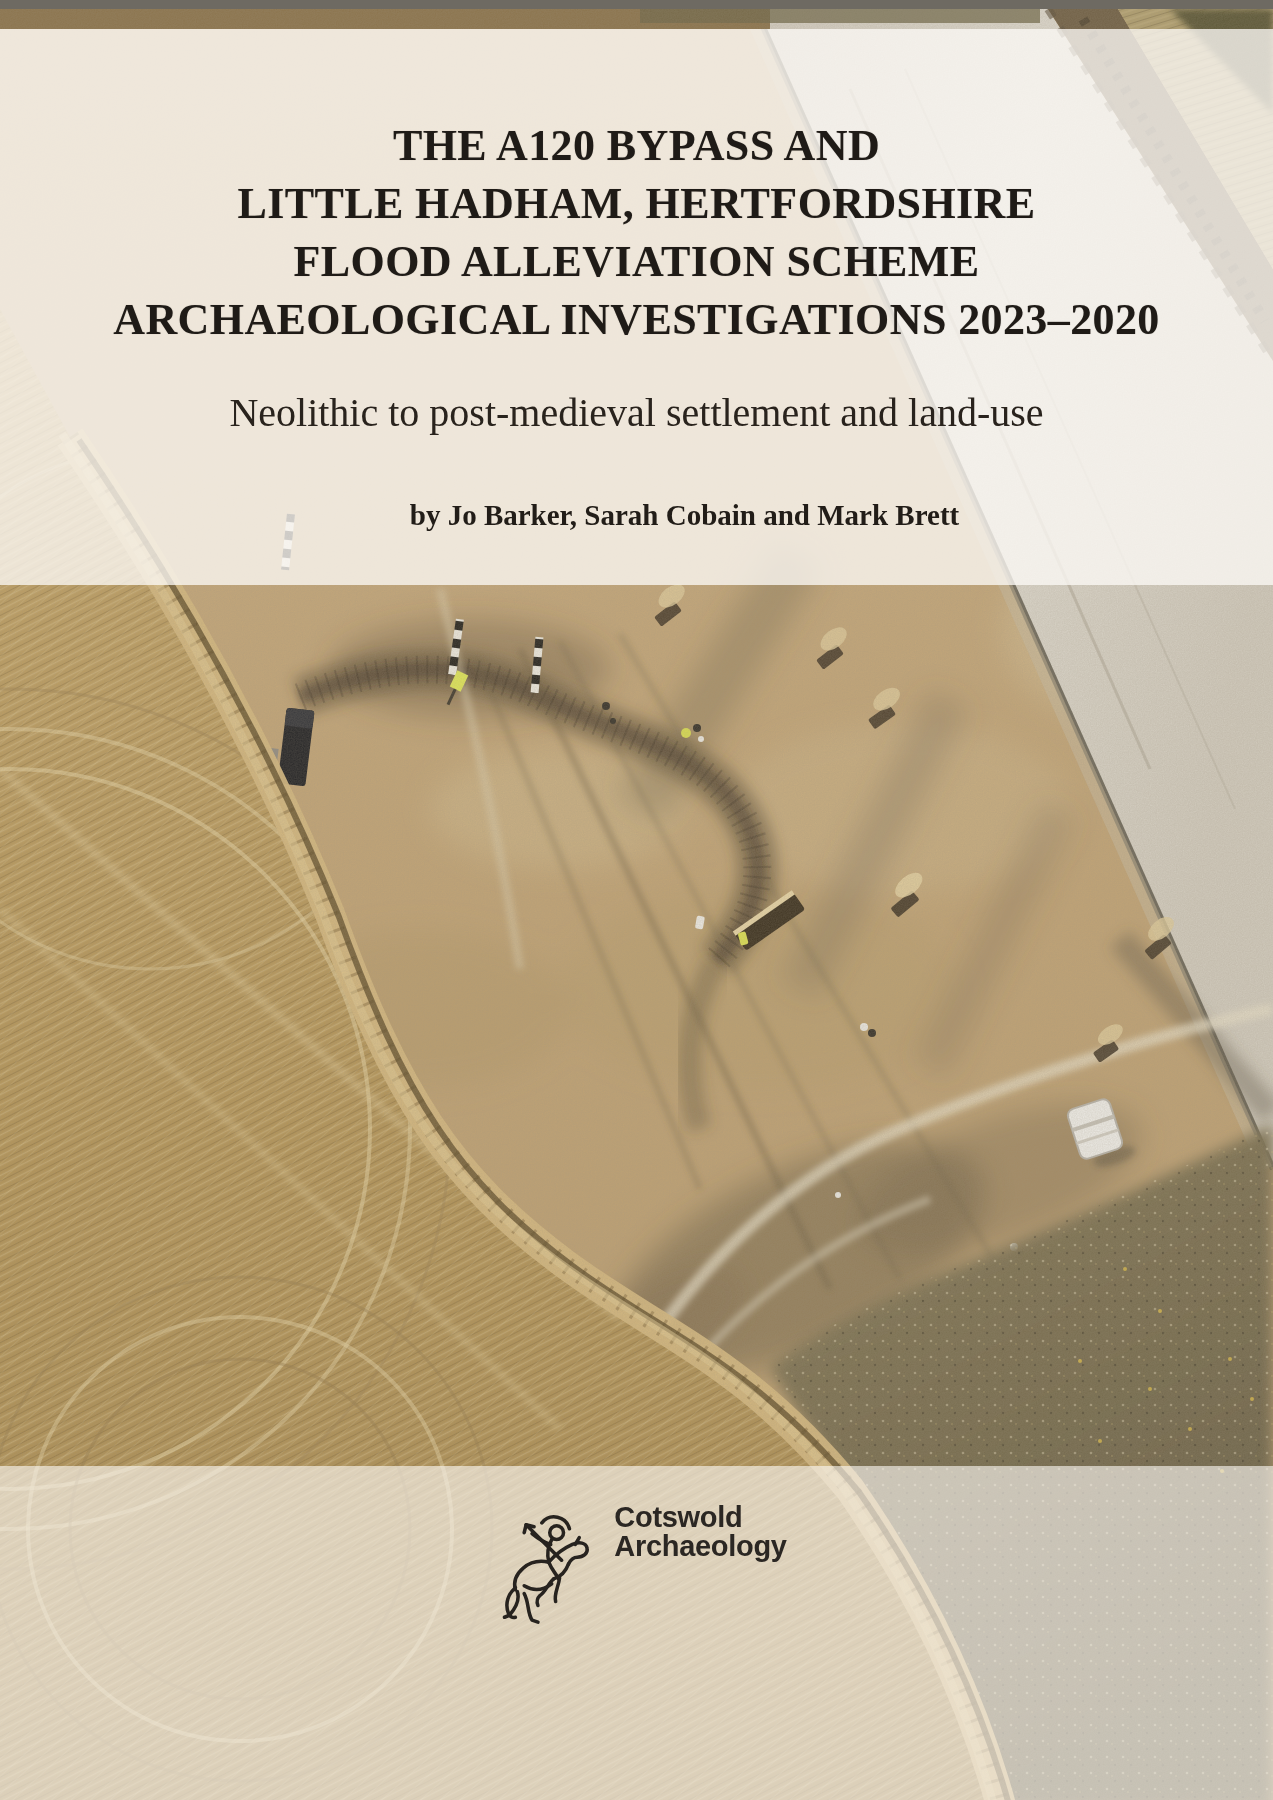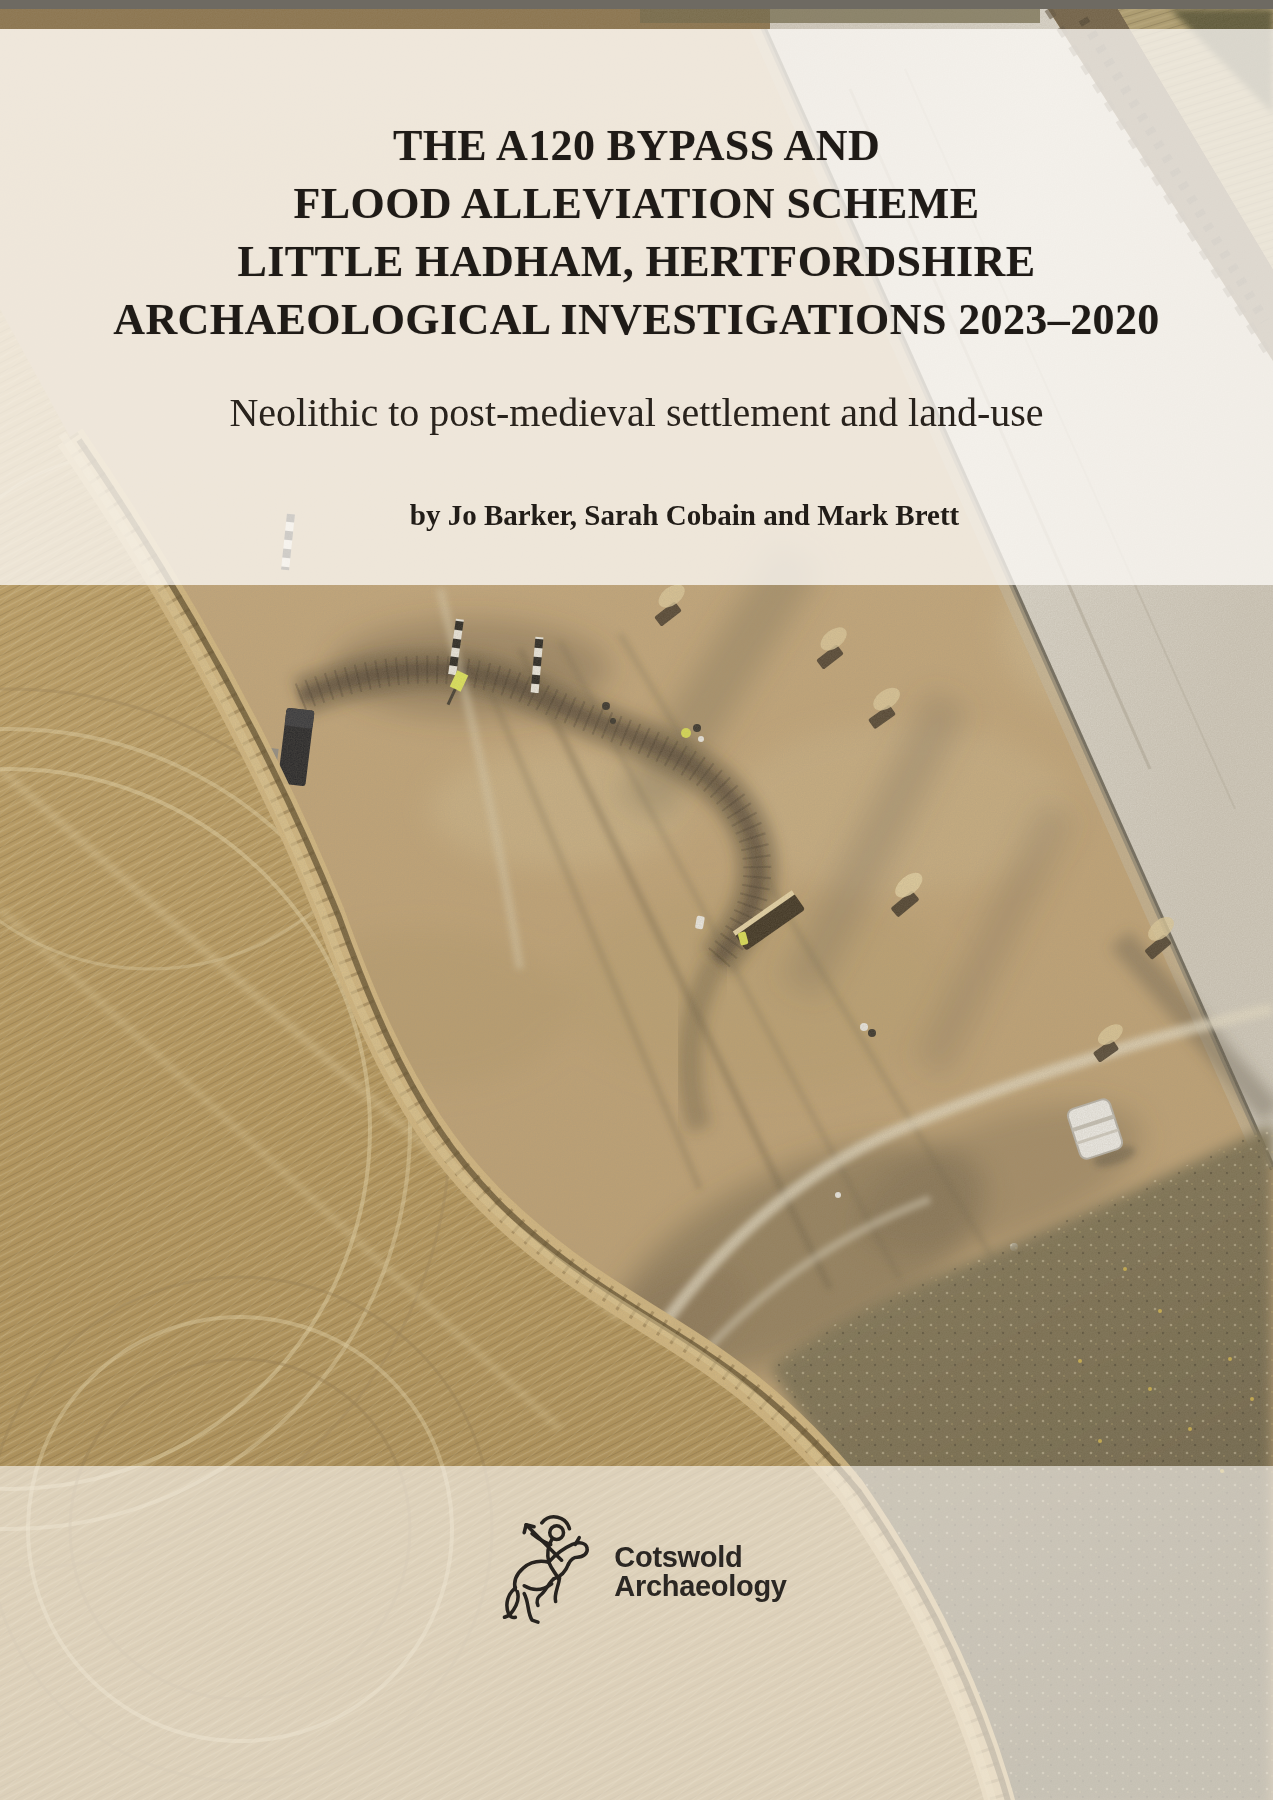--- a/index.html
+++ b/index.html
@@ -6,21 +6,21 @@
   .page{position:relative;width:1273px;height:1800px;margin:9px auto;overflow:hidden;
         font-family:"Liberation Serif",serif;background:#c3a676;}
   svg.photo{position:absolute;left:0;top:0;display:block;}
   .overlay{position:absolute;left:0;width:100%;text-align:center;color:#1f1b17;}
   .title{top:108px;font-weight:bold;font-size:44px;line-height:58px;letter-spacing:.4px;
          text-shadow:0 0 1px rgba(45,35,25,.25);}
   .subtitle{top:380px;font-size:40px;color:#29231d;}
   .byline{top:490px;font-size:29px;font-weight:bold;color:#221d18;padding-left:48px;}
   .series{top:1666px;font-size:35px;letter-spacing:.4px;color:#262019;}
   .logo{position:absolute;top:1494px;left:50%;transform:translateX(-50%);
-        display:flex;align-items:center;gap:10px;}
+        display:flex;gap:10px;}
   .logo svg{display:block;}
   .wordmark{font-family:"Liberation Sans",sans-serif;font-weight:bold;font-size:29px;
             line-height:29px;color:#2b2723;letter-spacing:-.3px;text-align:left;}
 </style>
 </head>
 <body>
 
 <div class="page">
 
   <svg class="photo" width="1273" height="1800" viewBox="0 0 1273 1800" preserveAspectRatio="none">
@@ -266,22 +266,22 @@
     </g>
 
     <rect width="1273" height="1800" filter="url(#grainF)" opacity="0.28"></rect>
 
     <rect x="0" y="20" width="1273" height="556" fill="#fcfaf6" opacity="0.77"></rect>
     <rect x="0" y="1457" width="1273" height="343" fill="#fbf9f4" opacity="0.62"></rect>
   </svg>
 
   <div class="overlay title">
     <div>THE A120 BYPASS AND</div>
+    <div>LITTLE HADHAM, HERTFORDSHIRE</div>
     <div>FLOOD ALLEVIATION SCHEME</div>
-    <div>LITTLE HADHAM, HERTFORDSHIRE</div>
     <div>ARCHAEOLOGICAL INVESTIGATIONS 2023–2020</div>
   </div>
 
   <div class="overlay subtitle">Neolithic to post-medieval settlement and land-use</div>
 
   <div class="overlay byline">by Jo Barker, Sarah Cobain and Mark Brett</div>
 
   <div class="logo">
     <svg width="118" height="138" viewBox="0 0 120 140" fill="none" stroke="#27231f" stroke-width="3.6" stroke-linecap="round" stroke-linejoin="round">
       <path d="M56,20 A16,16 0 0 1 84,26"></path>

